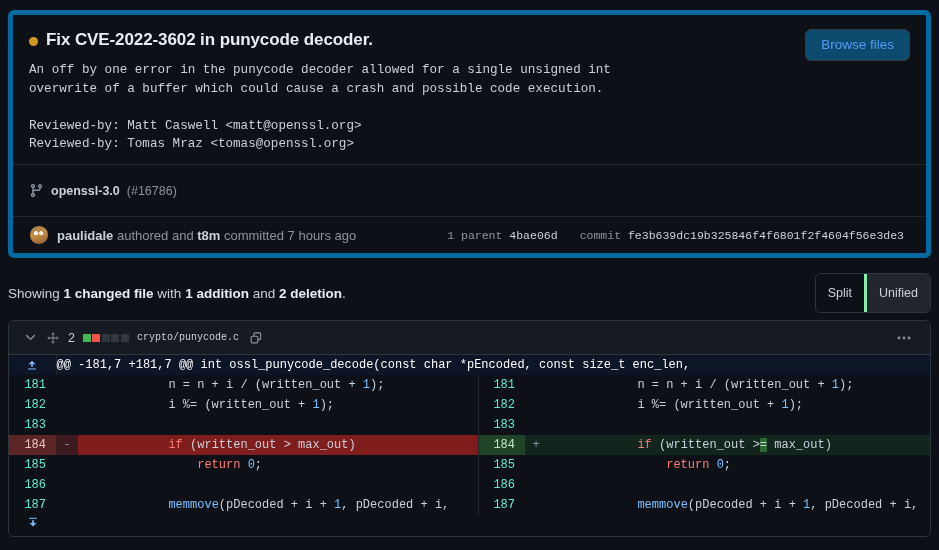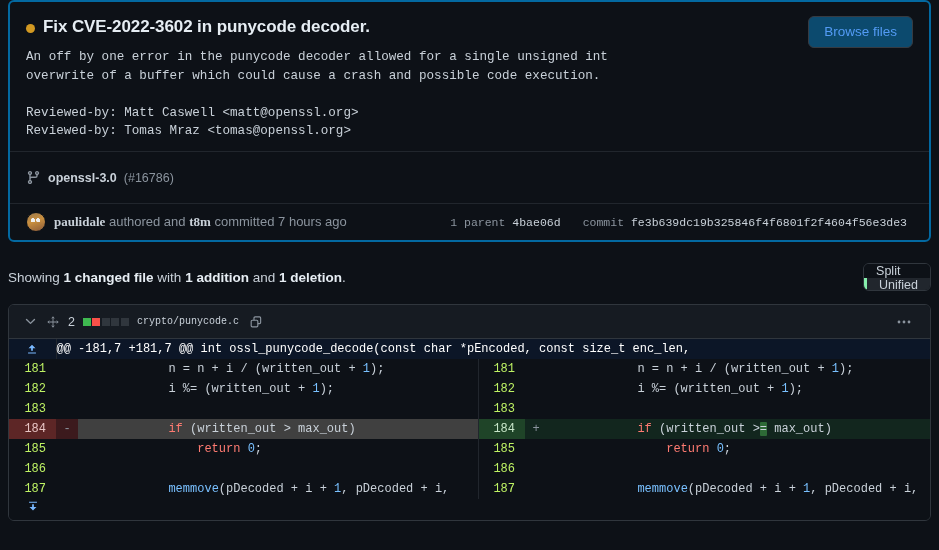--- a/index.html
+++ b/index.html
@@ -20,21 +20,22 @@
 
   .page {
     width: 939px;
     height: 550px;
     position: relative;
     padding: 0 8px;
   }
 
   
   .commit-card {
-    border: 2px solid #0369a1;
+    margin-top: 10px;
+    border: 5px solid #0369a1;
     border-radius: 6px;
     background: #0d1117;
     overflow: hidden;
   }
 
   .commit-body {
     padding: 14px 16px 10px 16px;
     position: relative;
   }
 
@@ -117,21 +118,21 @@
     background:
       radial-gradient(circle at 33% 40%, #f0f0f0 0 13%, transparent 14%),
       radial-gradient(circle at 62% 40%, #f0f0f0 0 13%, transparent 14%),
       radial-gradient(circle at 33% 41%, #221 0 6%, transparent 7%),
       radial-gradient(circle at 62% 41%, #221 0 6%, transparent 7%),
       linear-gradient(160deg, #9c7b4e 0%, #c98f3f 45%, #8a5a3a 100%);
     border: 1px solid #0d1117;
   }
 
   .author-text { color: #8b949e; }
-  .author-text b { color: #c9d1d9; font-weight: bold; font-family: Liberation Serif, serif; }
+  .author-text b { color: #c9d1d9; font-weight: bold; }
 
   .commit-meta {
     margin-left: auto;
     display: flex;
     align-items: center;
     gap: 22px;
     font-family: "Liberation Mono", "DejaVu Sans Mono", monospace;
     font-size: 11.5px;
     padding-right: 6px;
   }
@@ -149,22 +150,21 @@
   .showing-text { font-size: 13.5px; color: #c9d1d9; }
   .showing-text b { font-weight: bold; color: #e6edf3; }
 
   .seg-control {
     position: absolute;
     right: 0;
     display: flex;
     border: 1px solid #30363d;
     border-radius: 6px;
     overflow: hidden;
-    height: 28px;
-    flex-direction: column;
+    height: 40px;
   }
   .seg-btn {
     font-size: 12.5px;
     color: #c9d1d9;
     background: #0d1117;
     padding: 0 12px;
     display: flex;
     align-items: center;
     cursor: pointer;
     border: none;
@@ -249,21 +249,21 @@
     color: #ffffff;
     padding-left: 14px;
     white-space: pre;
     font-size: 12px;
   }
 
   .ln {
     width: 47px;
     text-align: right;
     padding-right: 10px !important;
-    color: #bef264;
+    color: #5eead4;
     user-select: none;
     cursor: pointer;
     font-size: 12px;
   }
   .marker {
     width: 22px;
     text-align: center;
     color: #8b949e;
     user-select: none;
     padding: 0 !important;
@@ -333,21 +333,21 @@
       <span class="author-text"><b>paulidale</b> <span>authored and</span> <b>t8m</b> <span>committed</span> <span>7 hours ago</span></span>
 
       <span class="commit-meta">
         <span><span class="meta-label">1 parent</span> <span class="meta-sha">4bae06d</span></span>
         <span><span class="meta-label">commit</span> <span class="meta-sha">fe3b639dc19b325846f4f6801f2f4604f56e3de3</span></span>
       </span>
     </div>
   </div>
 
   <div class="showing-row">
-    <span class="showing-text"><span>Showing</span> <b>1 changed file</b> <span>with</span> <b>1 addition</b> <span>and</span> <b>1 deletion</b><span>.</span></span>
+    <span class="showing-text"><span>Showing</span> <b>1 changed file</b> <span>with</span> <b>1 addition</b> <span>and</span> <b>2 deletion</b><span>.</span></span>
 
     <div class="seg-control">
       <button class="seg-btn">Split</button>
       <button class="seg-btn selected">Unified</button>
     </div>
   </div>
 
   <div class="file-card">
 
     <div class="file-header">
@@ -431,21 +431,21 @@
           <td class="marker"></td>
           <td class="code side-left"></td>
           <td class="ln">183</td>
           <td class="marker"></td>
           <td class="code"></td>
         </tr>
 
         <tr>
           <td class="ln" style="background:#5d2626;color:#e8c4c4">184</td>
           <td class="marker" style="background:#3c1a1d">-</td>
-          <td class="code side-left" style="background:#404040"><span class="id">            </span><span class="k">if</span><span class="id"> (written_out &gt; max_out)</span></td>
+          <td class="code side-left" style="background:#7f1d1d"><span class="id">            </span><span class="k">if</span><span class="id"> (written_out &gt; max_out)</span></td>
           <td class="ln" style="background:#1f4428;color:#c8e6c9">184</td>
           <td class="marker" style="background:#12261e">+</td>
           <td class="code" style="background:#12261e"><span class="id">            </span><span class="k">if</span><span class="id"> (written_out &gt;</span><span class="word-add id">=</span><span class="id"> max_out)</span></td>
         </tr>
 
         <tr>
           <td class="ln">185</td>
           <td class="marker"></td>
           <td class="code side-left"><span class="id">                </span><span class="k">return</span><span class="id"> </span><span class="num">0</span><span class="id">;</span></td>
           <td class="ln">185</td>

